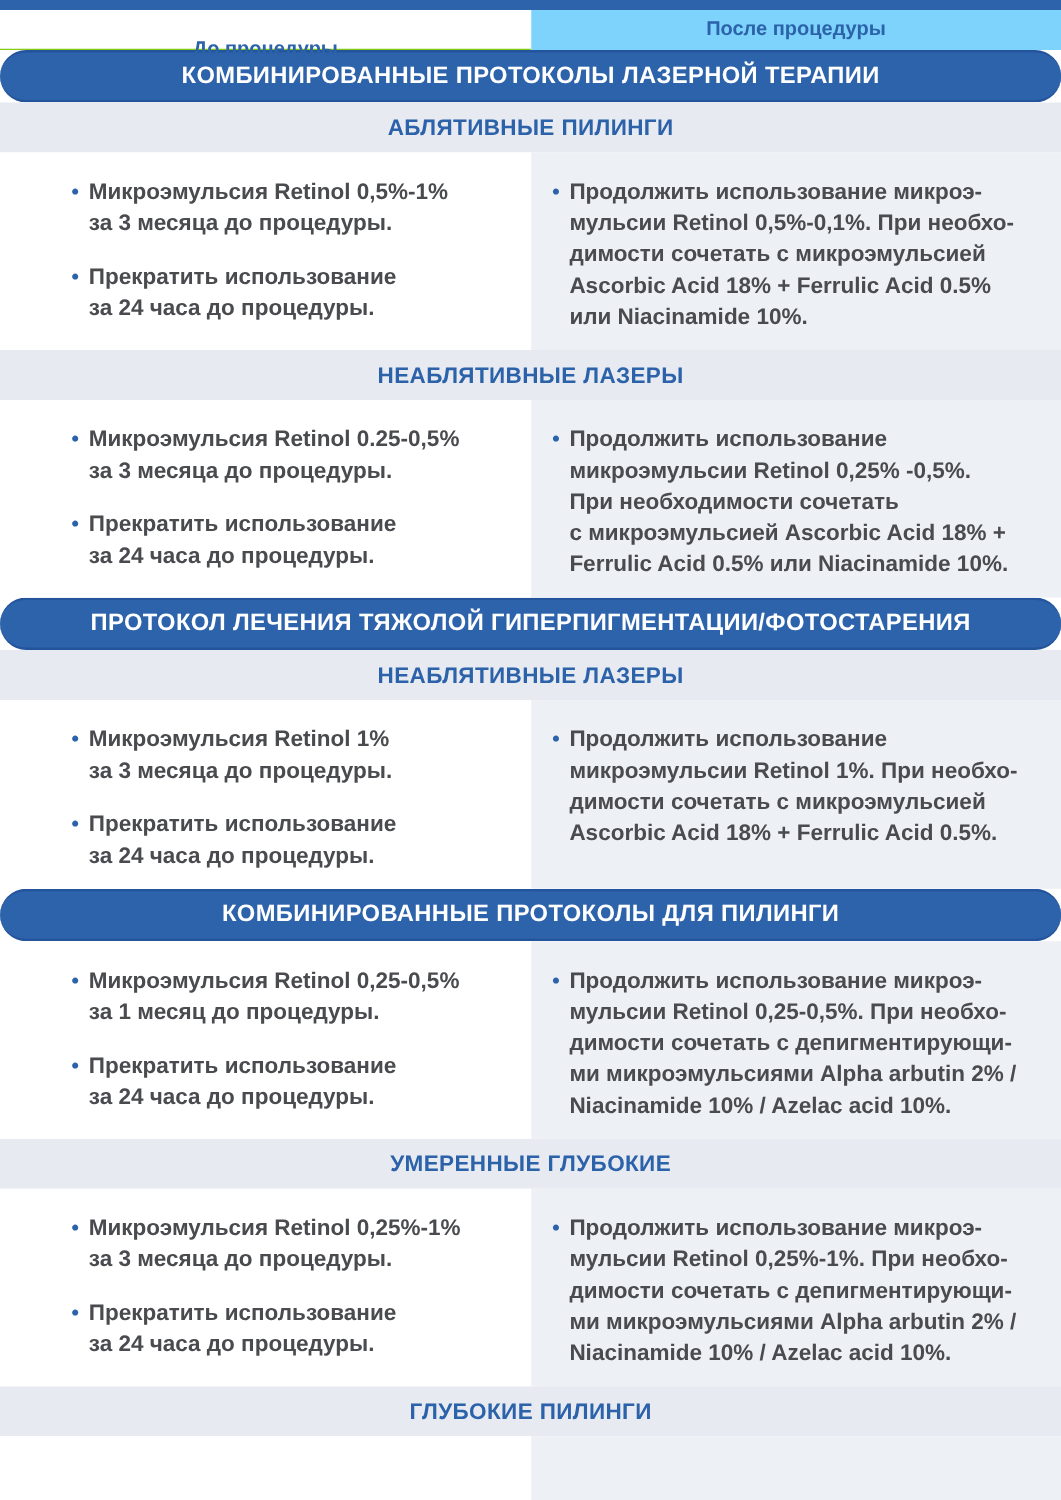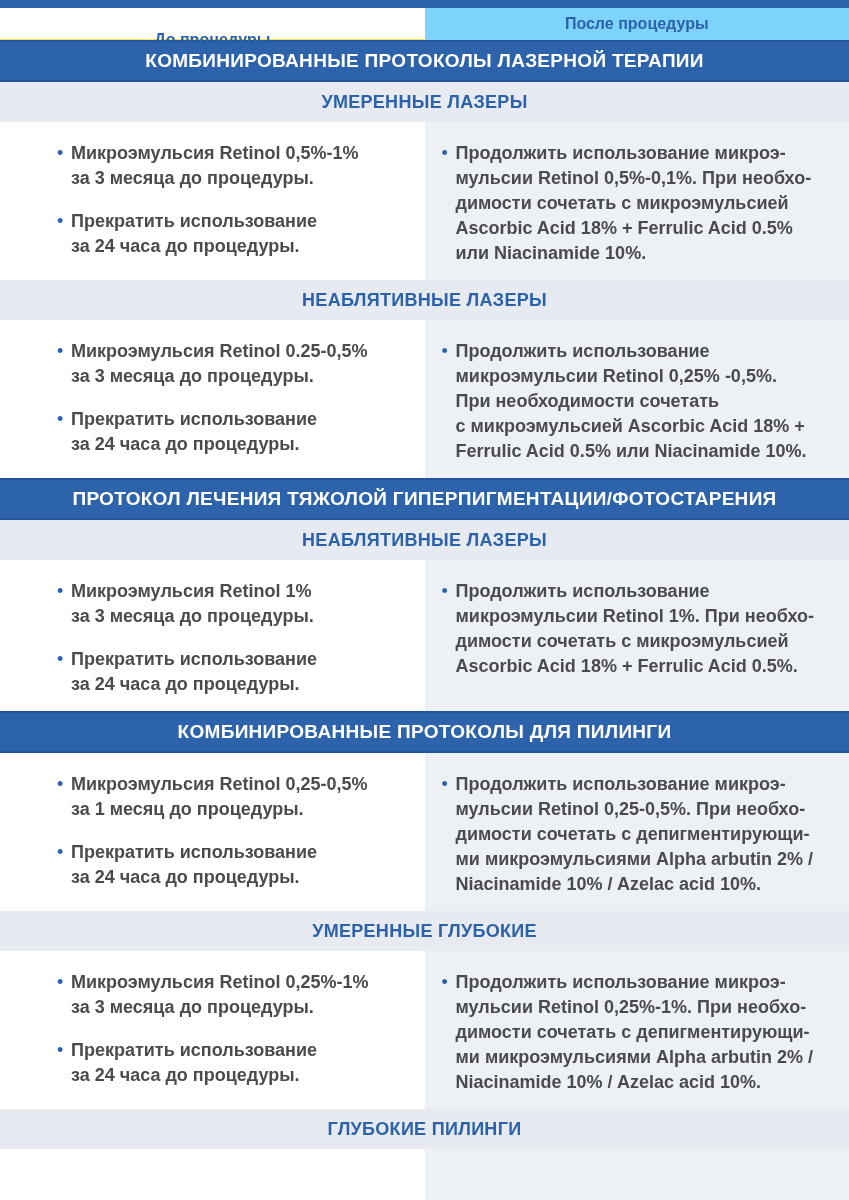--- a/index.html
+++ b/index.html
@@ -9,27 +9,27 @@
     color:#494b4e;
     background:#ffffff;
   }
   .topbar,.bottombar{height:8px;background:#2d63ab;}
   .colheads{display:flex;height:32px;}
   .colhead{
     flex:0 0 50%;box-sizing:border-box;
     display:flex;align-items:center;justify-content:center;
     font-weight:bold;font-size:16px;color:#2b62a9;
   }
-  .colhead.left{background:#fde047;margin-top:31px;}
+  .colhead.left{background:#84cc16;margin-top:31px;}
   .colhead.right{background:#7dd3fc;}
   .banner-main{
     background:#2d63ab;color:#ffffff;
     border-top:2px solid #24549c;border-bottom:2px solid #24549c;
     text-align:center;font-weight:bold;font-size:19px;letter-spacing:.3px;
-    padding:8px 10px;box-sizing:border-box;
+    padding:8px 10px;box-sizing:border-box;border-radius:21px;
   }
   .banner-sub{
     background:#e7eaf1;color:#2b62a9;
     text-align:center;font-weight:bold;font-size:18px;letter-spacing:.3px;
     padding:10px 10px 9px;box-sizing:border-box;
   }
   .content-row{display:flex;align-items:stretch;}
   .col{box-sizing:border-box;flex:0 0 50%;padding-top:19px;padding-bottom:14px;}
   .col.before{background:#ffffff;padding-left:57px;padding-right:24px;}
   .col.after{background:#edf0f5;padding-left:17px;padding-right:14px;}
@@ -57,21 +57,21 @@
 
   <div class="topbar"></div>
 
   <div class="colheads">
     <div class="colhead left">До процедуры</div>
     <div class="colhead right">После процедуры</div>
   </div>
 
   <div class="banner-main">КОМБИНИРОВАННЫЕ ПРОТОКОЛЫ ЛАЗЕРНОЙ ТЕРАПИИ</div>
 
-  <div class="banner-sub">УМЕРЕННЫЕ ЛАЗЕРЫ</div>
+  <div class="banner-sub">АБЛЯТИВНЫЕ ПИЛИНГИ</div>
   <div class="content-row row-ablative">
     <div class="col before">
       <div class="bullet-item">
         <span class="dot">•</span>
         <span class="btext">Микроэмульсия Retinol 0,5%-1%
 за 3 месяца до процедуры.</span>
       </div>
       <div class="bullet-item">
         <span class="dot">•</span>
         <span class="btext">Прекратить использование

